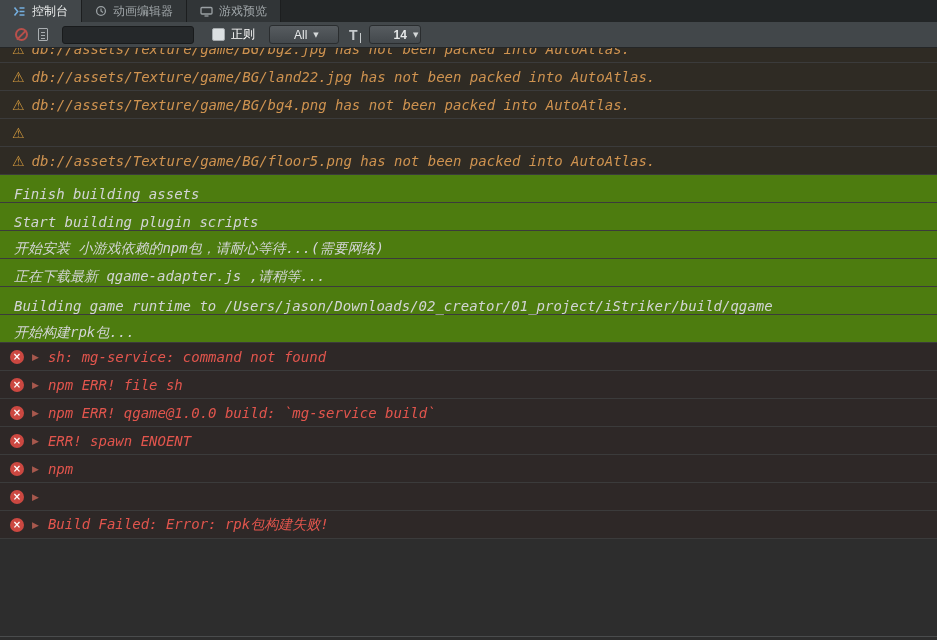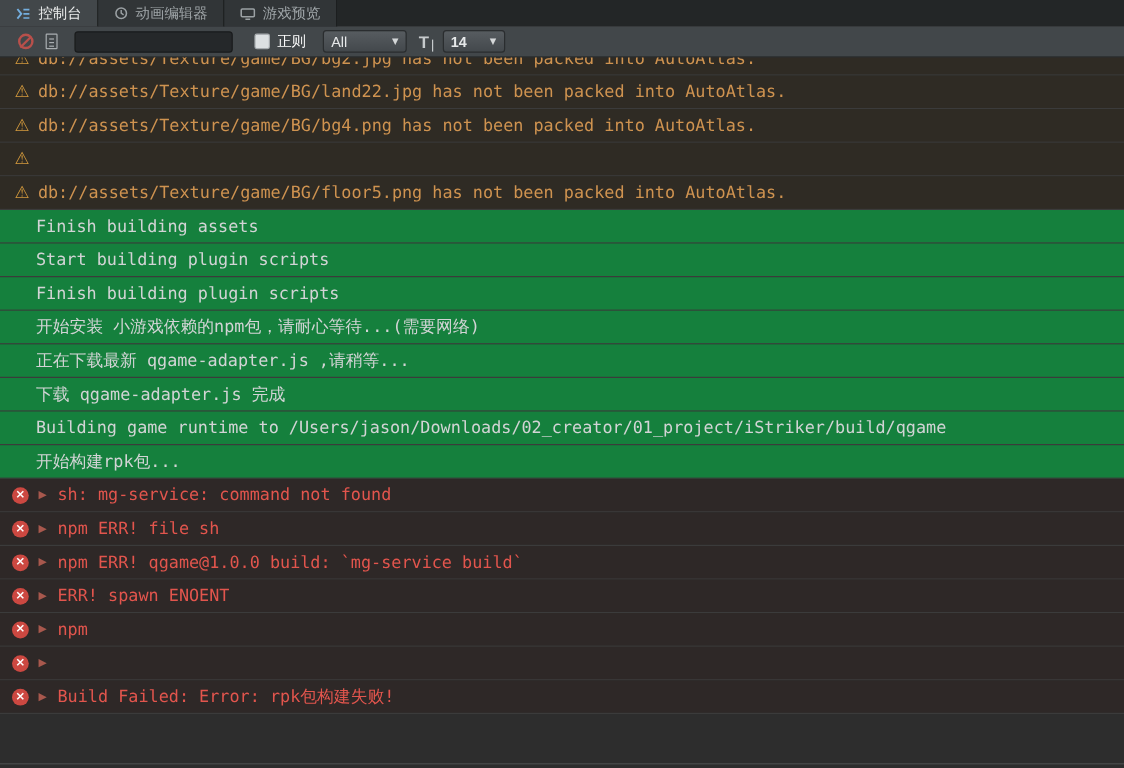--- a/index.html
+++ b/index.html
@@ -75,21 +75,21 @@
     font-family: "Liberation Sans", sans-serif;
   }
   .checkbox {
     width: 13px; height: 13px; flex: none;
     background: #dce0e2; border: 1px solid #a6abae; border-radius: 2px;
     margin-left: 14px; cursor: pointer;
   }
   .regex-label { font-size: 12px; color: #ffffff; margin-left: 6px; }
   .select {
     display: flex; align-items: center; justify-content: space-between;
-    height: 19px; padding: 0 6px;
+    height: 19px; padding: 0 24px;
     background: linear-gradient(#575c60, #43484c);
     border: 1px solid #2a2d2f; border-radius: 3px;
     color: #e6e8e9; font-size: 12px; cursor: pointer; flex: none;
   }
   .select.filter { width: 70px; margin-left: 14px; }
   .select.fontsize { width: 52px; margin-left: 8px; font-weight: bold; }
   .caret { font-size: 7px; color: #d4d7d8; margin-left: 6px; font-family: "DejaVu Sans", sans-serif; }
   .fontsize-icon {
     color: #c6cacc; font-size: 14px; font-weight: bold;
     margin-left: 10px; display: flex; align-items: flex-end; flex: none;
@@ -108,40 +108,40 @@
     display: flex; align-items: center;
     padding: 0 12px;
     border-bottom: 1px solid #3b3b3b;
     font-family: "DejaVu Sans Mono", monospace;
     font-size: 14px;
     color: #d2d4d5;
     white-space: nowrap;
     cursor: default;
   }
   .row:first-child { margin-top: -13px; }
-  .row.info  { background: #15803d; padding-left: 30px; }
+  .row.info  { background: #4d7c0f; padding-left: 14px; align-items: flex-end; }
   .row.warn  { background: #2f2b24; color: #cf9350; }
   .row.error { background: #2e2827; color: #e2554d; padding-left: 10px; }
 
   .warn-icon {
     color: #d59b3d; font-size: 14px; margin-right: 7px;
     font-family: "DejaVu Sans", sans-serif; flex: none; line-height: 1;
   }
   .err-icon {
     width: 14px; height: 14px; border-radius: 50%;
     background: #cc4841; color: #ffffff;
     font-size: 10px; line-height: 14px; text-align: center;
     margin-right: 8px; flex: none;
     font-family: "DejaVu Sans", sans-serif; font-weight: bold;
   }
   .err-arrow {
     color: #a8584d; font-size: 9px; margin-right: 9px; flex: none;
     font-family: "DejaVu Sans", sans-serif; cursor: pointer;
   }
-  .msg { white-space: pre; }
+  .msg { white-space: pre; font-style: italic; }
 
   .bottom-line {
     position: absolute; left: 0; right: 0; bottom: 3px; height: 1px;
     background: #4a4c4d; z-index: 5;
   }
 </style>
 </head>
 <body>
 
 <div class="tabbar">
@@ -215,32 +215,26 @@
       <span class="warn-icon">⚠</span>
       <span class="msg">db://assets/Texture/game/BG/floor5.png has not been packed into AutoAtlas.</span>
     </div>
     <div class="row info">
       <span class="msg">Finish building assets</span>
     </div>
     <div class="row info">
       <span class="msg">Start building plugin scripts</span>
     </div>
     <div class="row info">
-      <span class="msg">Finish building plugin scripts</span>
-    </div>
-    <div class="row info">
       <span class="msg">开始安装 小游戏依赖的npm包，请耐心等待...(需要网络)</span>
     </div>
     <div class="row info">
       <span class="msg">正在下载最新 qgame-adapter.js ,请稍等...</span>
     </div>
     <div class="row info">
-      <span class="msg">下载 qgame-adapter.js 完成</span>
-    </div>
-    <div class="row info">
       <span class="msg">Building game runtime to /Users/jason/Downloads/02_creator/01_project/iStriker/build/qgame</span>
     </div>
     <div class="row info">
       <span class="msg">开始构建rpk包...</span>
     </div>
     <div class="row error">
       <span class="err-icon">×</span>
       <span class="err-arrow">▶</span>
       <span class="msg">sh: mg-service: command not found</span>
     </div>

